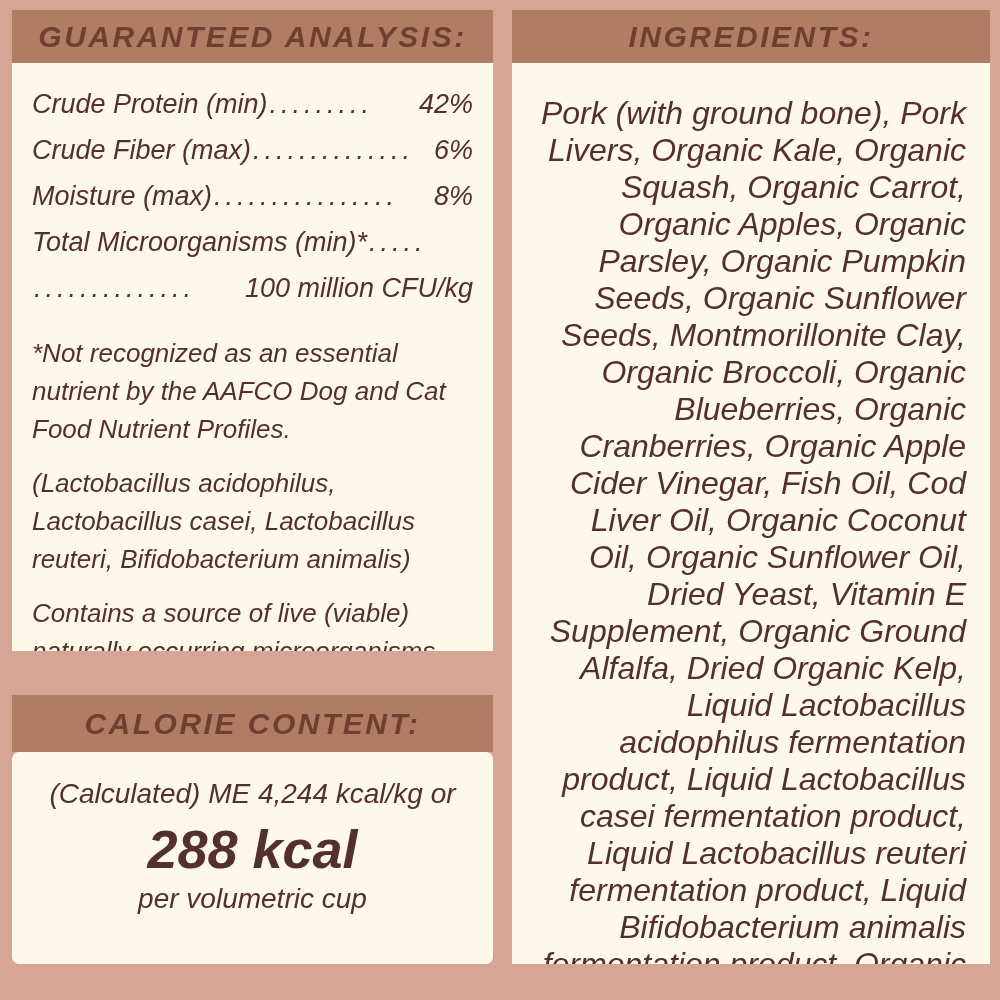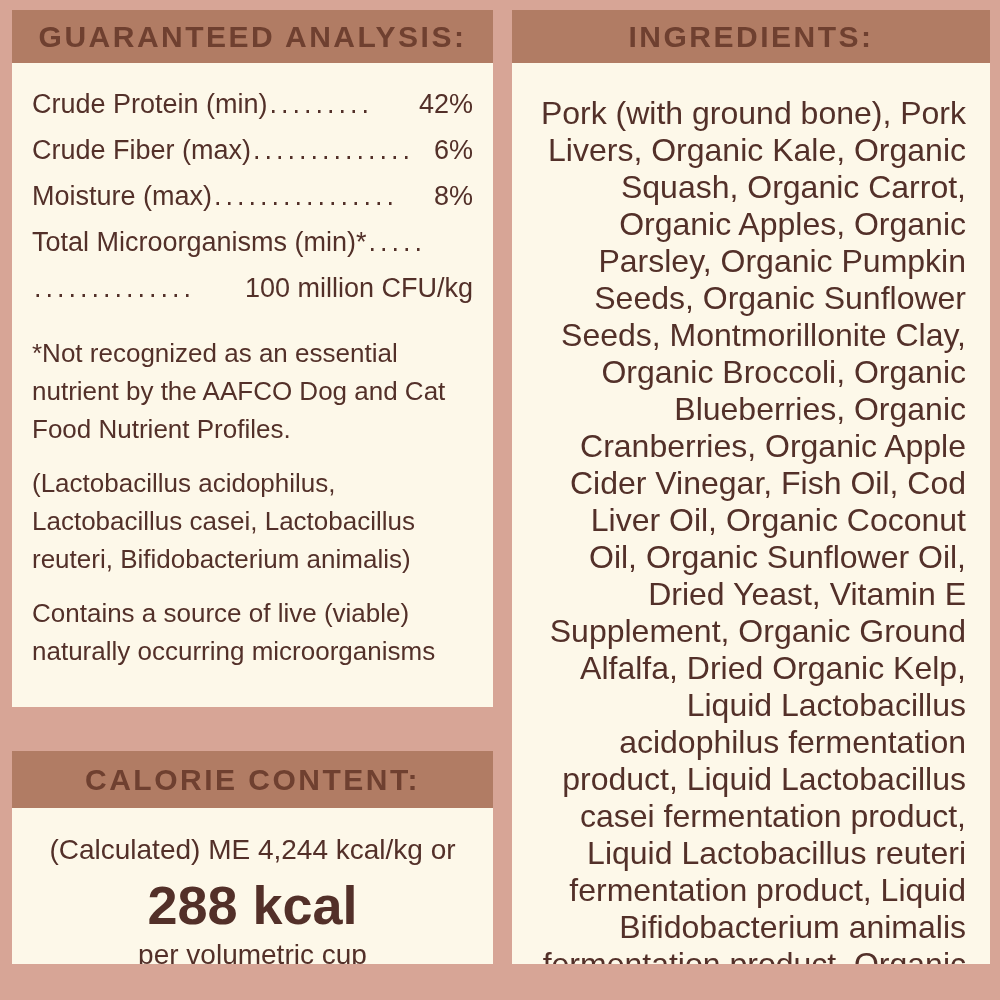--- a/index.html
+++ b/index.html
@@ -2,21 +2,21 @@
 <html style="--background: #d7a596; --panel: #fdf8e9; --bar: #b17c64; --bar-text: #6f4030; --text: #533029;"><head>
 <meta charset="utf-8">
 <style>
   :root {
     --background: #d7a596;
     --panel: #fdf8e9;
     --bar: #b17c64;
     --bar-text: #6f4030;
     --text: #533029;
   }
-  * { margin: 0; padding: 0; box-sizing: border-box; }
+  * { margin: 0; padding: 0; box-sizing: border-box; font-style: italic; }
   html, body { width: 1000px; height: 1000px; }
   body {
     background: var(--background);
     font-family: "Liberation Sans", "DejaVu Sans", sans-serif;
     color: var(--text);
   }
   .page {
     width: 1000px; height: 1000px;
     display: flex;
     padding: 10px 10px 18px 12px;
@@ -68,23 +68,24 @@
     padding: 0 2px;
   }
   .row .val { flex: 0 0 auto; text-align: right; }
   .note {
     font-size: 26px;
     line-height: 38px;
     margin-bottom: 16px;
   }
   .calorie-body {
     flex: 0 0 auto;
-    height: 156px;
+    height: 212px;
     text-align: center;
     padding-top: 24px;
+    border-radius: 7px;
   }
   .calorie-line1 { font-size: 28px; line-height: 36px; }
   .calorie-value { font-size: 54px; line-height: 62px; font-weight: 700; margin: 6px 0 2px 0; }
   .calorie-unit  { font-size: 28px; line-height: 34px; }
   .ing-body {
     flex: 1 1 auto;
     padding: 32px 24px 0 24px;
   }
   .ing-text {
     font-size: 32px;

